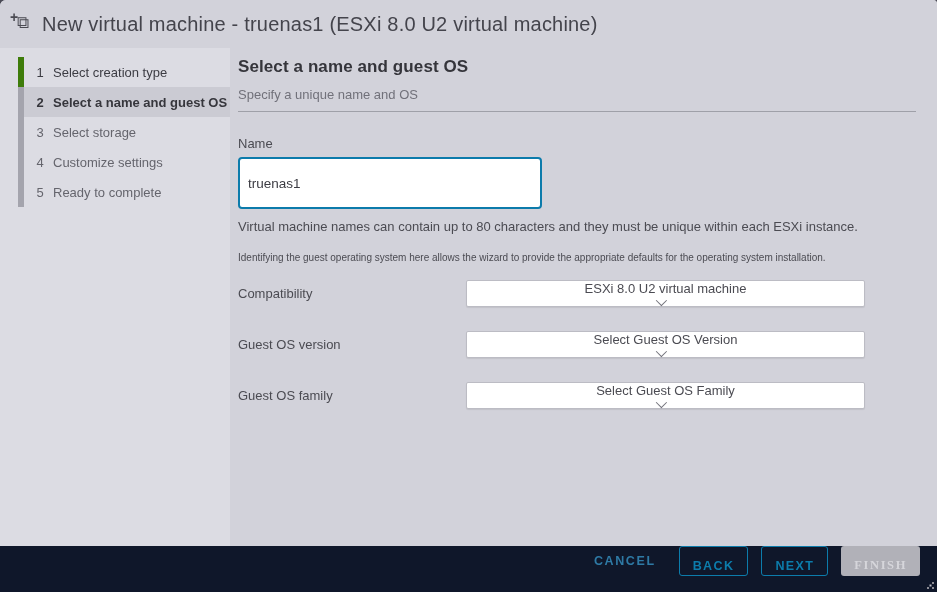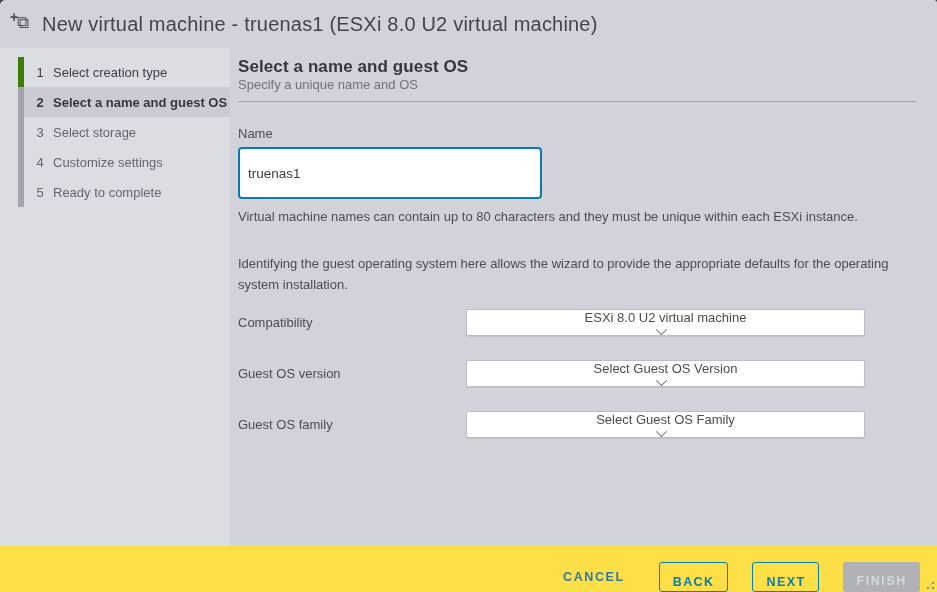--- a/index.html
+++ b/index.html
@@ -78,21 +78,21 @@
     background:#d2d2da;
     padding:9px 21px 0 8px;
     box-sizing:border-box;
     overflow:hidden;
   }
   h1.page-title{
     margin:0;font-size:17px;font-weight:bold;color:#35353b;
     letter-spacing:.1px;
   }
   .subtitle{
-    font-size:13px;color:#71717a;
+    margin-top:10px;font-size:13px;color:#71717a;
   }
   .divider{
     margin-top:9px;height:1px;background:#9fa0a8;border:none;
   }
   .field-label{
     margin-top:24px;font-size:13px;color:#4b4b52;
   }
   .name-input{
     display:block;
     margin-top:6px;
@@ -101,21 +101,21 @@
     background:#ffffff;
     padding:12px 8px;
     font-family:"Liberation Sans","DejaVu Sans",sans-serif;
     font-size:13.5px;color:#3c3c43;
     outline:none;
   }
   .help-text{
     margin-top:10px;font-size:13px;color:#4b4b52;
   }
   .intro-text{
-    margin-top:29px;font-size:13px;color:#4b4b52;
+    margin-top:16px;font-size:10px;color:#4b4b52;
     line-height:1.65;max-width:690px;
   }
   .select-rows{margin-top:13px;}
   .select-row{
     display:flex;align-items:center;
     margin-bottom:24px;
   }
   .select-row .sel-label{
     width:228px;flex:0 0 228px;
     font-size:13px;color:#4b4b52;
@@ -137,44 +137,44 @@
   .chevron{
     width:7px;height:7px;flex:0 0 7px;
     border-right:1.5px solid #72727a;
     border-bottom:1.5px solid #72727a;
     transform:rotate(45deg) translateY(-2px);
     margin-right:12px;
   }
   
   .footer{
     height:46px;flex:0 0 46px;
-    background:#fde047;
-    display:flex;align-items:flex-end;justify-content:flex-end;
+    background:#0f172a;
+    display:flex;align-items:flex-start;justify-content:flex-end;
     padding-right:17px;
-    gap:24px;
+    gap:13px;
     position:relative;
   }
   .btn{
     font-family:"Liberation Sans","DejaVu Sans",sans-serif;
     font-size:12.5px;font-weight:bold;letter-spacing:1.4px;
     height:30px;border-radius:3px;
     padding:12px 13px;
     cursor:pointer;
   }
   .btn-link{
     background:transparent;border:none;color:#2e7aa5;
     padding:0 10px;letter-spacing:1.6px;
   }
   .btn-outline{
     background:transparent;
     border:1px solid #0c7cab;color:#0c7cab;
   }
   .btn-disabled{
     background:#b1b1b8;border:none;color:#d6d6db;
-    cursor:default;letter-spacing:1.6px;
+    cursor:default;letter-spacing:1.6px;font-family:Liberation Serif, serif;
   }
   .resize-grip{
     position:absolute;right:3px;bottom:3px;
     width:2px;height:2px;background:#8d8d95;
     box-shadow:0 -5px 0 #8d8d95,-5px 0 0 #8d8d95,0 0 0 #8d8d95, -2.5px -2.5px 0 #bfbfc6;
   }
 </style>
 </head>
 <body>
 

